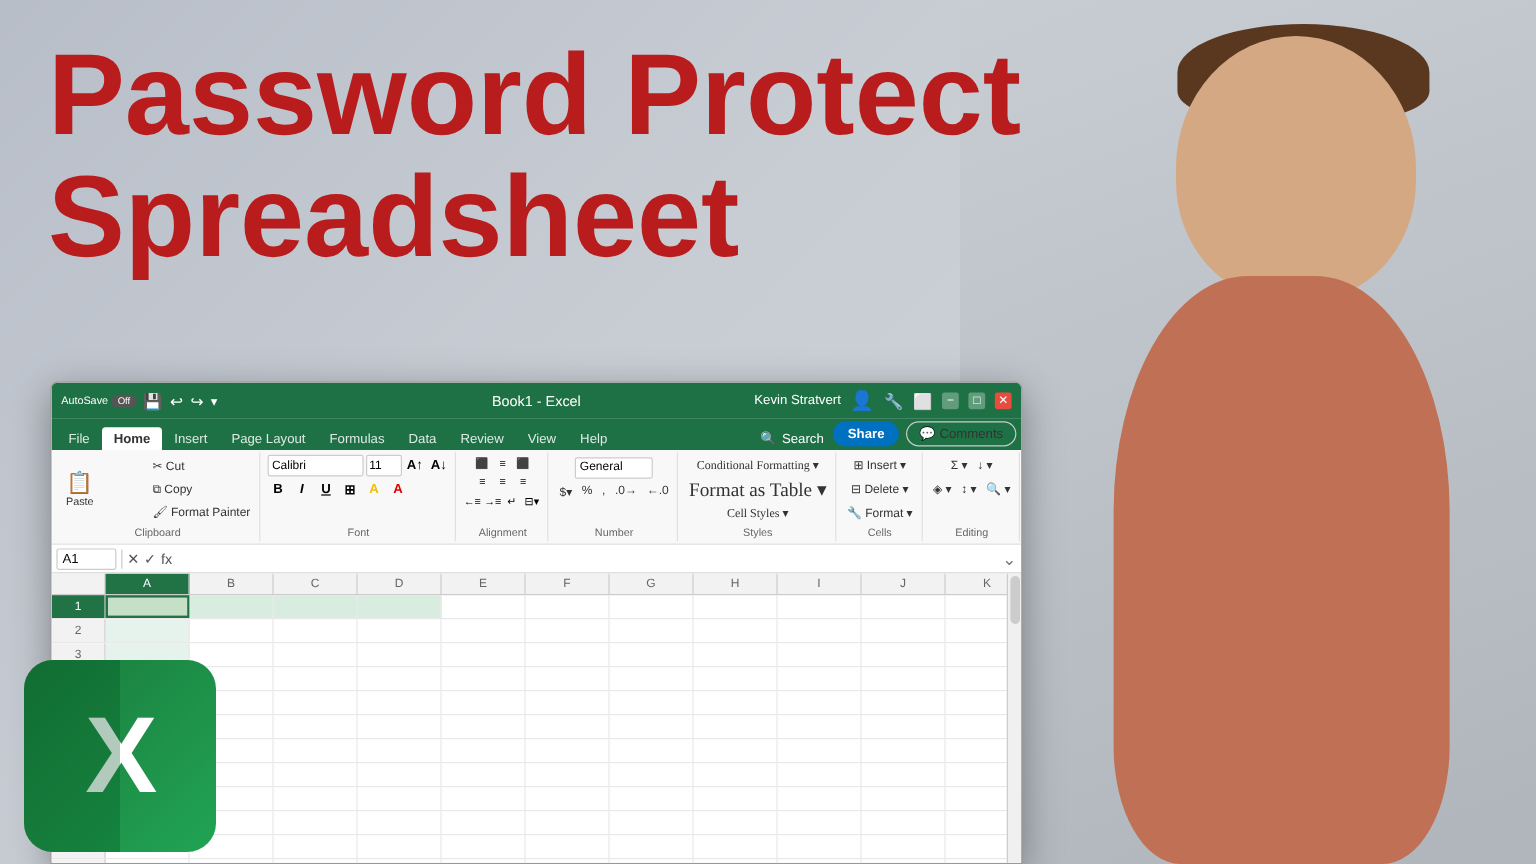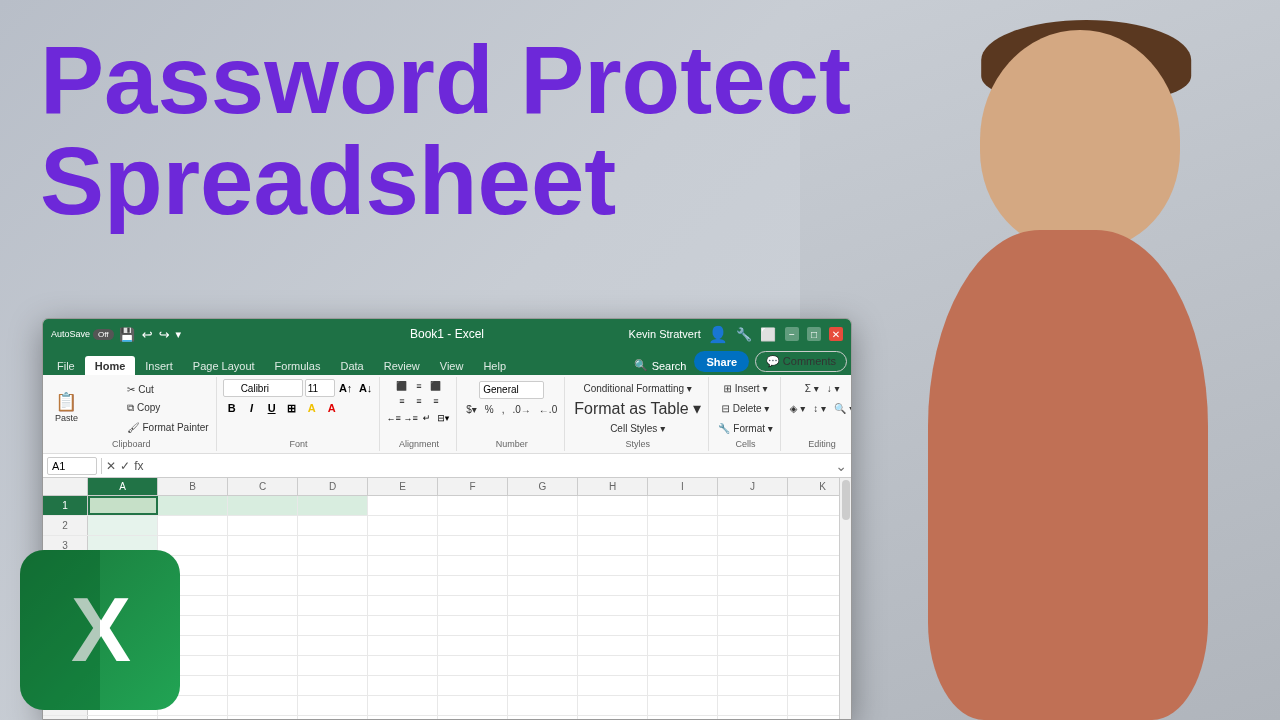--- a/index.html
+++ b/index.html
@@ -19,21 +19,21 @@
       background: linear-gradient(135deg, #b8bec8 0%, #c8cdd4 40%, #d0d5dc 100%);
     }
 
     
     .title-text {
       position: absolute;
       top: 30px;
       left: 40px;
       font-size: 96px;
       font-weight: 900;
-      color: #6d28d9;
+      color: #b91c1c;
       line-height: 1.05;
       font-family: Arial Black, Arial, sans-serif;
       z-index: 10;
     }
 
     
     .person {
       position: absolute;
       right: 0;
       top: 0;
@@ -279,21 +279,21 @@
     .font-row {
       display: flex;
       align-items: center;
       gap: 2px;
       margin-bottom: 1px;
     }
     .font-select {
       border: 1px solid #ccc;
       border-radius: 2px;
       font-size: 10px;
-      padding: 1px 17px;
+      padding: 1px 3px;
       width: 80px;
       height: 18px;
       background: white;
     }
     .size-select {
       border: 1px solid #ccc;
       border-radius: 2px;
       font-size: 10px;
       padding: 1px 2px;
       width: 30px;
@@ -626,21 +626,21 @@
           <div class="rbtn-small">%</div>
           <div class="rbtn-small">,</div>
           <div class="rbtn-small">.0→</div>
           <div class="rbtn-small">←.0</div>
         </div>
       </div>
       <span class="ribbon-group-label">Number</span>
     </div>
 
     <div class="ribbon-group">
-      <div class="ribbon-group-content" style="flex-direction:column;gap:2px;padding-bottom:12px;">
+      <div class="ribbon-group-content" style="flex-direction:column;gap:2px;padding-bottom:12px;font-family:Liberation Serif, serif;">
         <div class="rbtn-small" style="font-size:10px;">Conditional Formatting ▾</div>
         <div class="rbtn-small" style="font-size:16px;">Format as Table ▾</div>
         <div class="rbtn-small" style="font-size:10px;">Cell Styles ▾</div>
       </div>
       <span class="ribbon-group-label">Styles</span>
     </div>
 
     <div class="ribbon-group">
       <div class="ribbon-group-content" style="flex-direction:column;gap:2px;padding-bottom:12px;">
         <div class="rbtn-small">⊞ Insert ▾</div>

